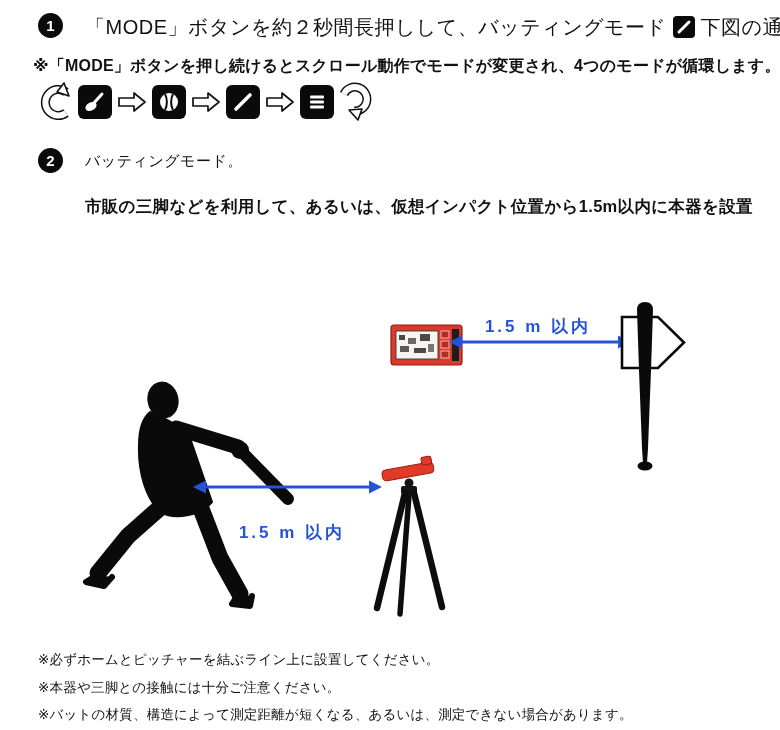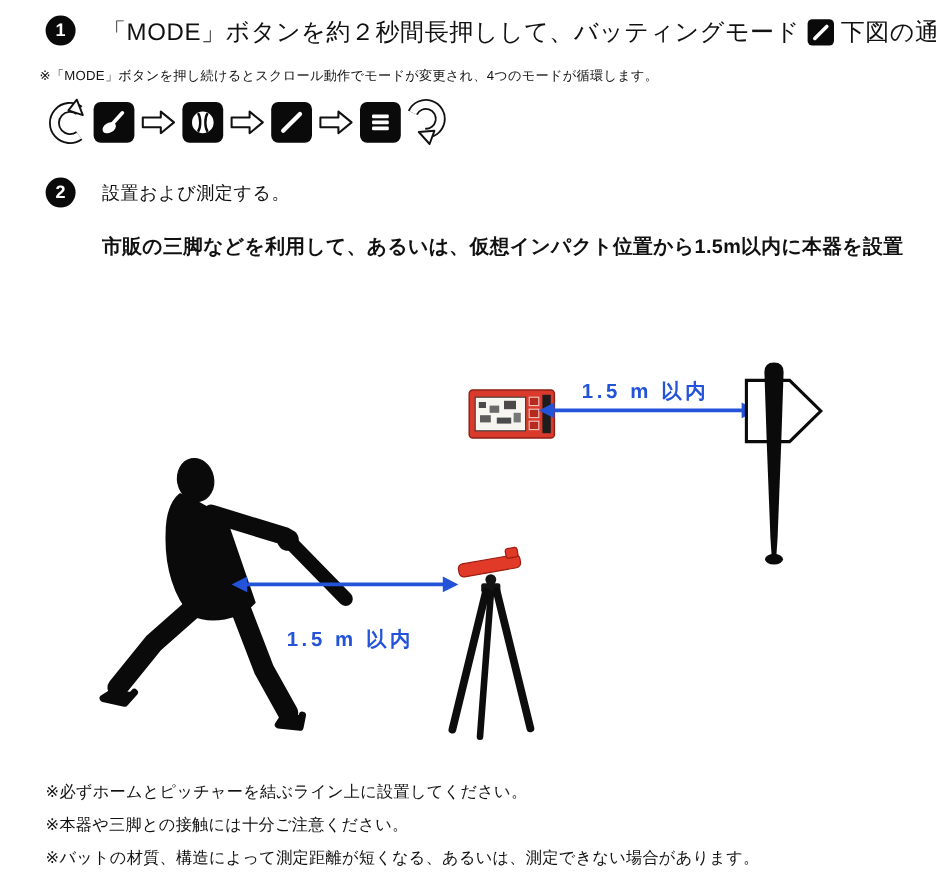--- a/index.html
+++ b/index.html
@@ -34,21 +34,21 @@
     justify-content: flex-end;
   }
   .inline-mode-icon {
     display: inline-flex; width: 22px; height: 22px;
     background: #0a0a0a; border-radius: 4px;
     align-items: center; justify-content: center;
   }
 
   .note-line {
     position: absolute; left: 33px; top: 56px;
-    font-size: 11px; font-weight: normal; letter-spacing: 0.2px;
+    font-size: 16px; font-weight: bold; letter-spacing: 0.2px;
     white-space: nowrap;
   }
 
   
   .mode-row {
     position: absolute; left: 33px; top: 82px;
     height: 40px;
     display: flex; align-items: center; gap: 5px;
   }
   .mode-square {
@@ -151,21 +151,21 @@
     <svg width="40" height="40" viewBox="0 0 40 40">
       <path d="M5,12 A12,12 0 1 1 15,29" fill="none" stroke="#111" stroke-width="9"></path>
       <path d="M5,12 A12,12 0 1 1 15,29" fill="none" stroke="#fff" stroke-width="6"></path>
       <polygon points="10,28 23,27 19,38" fill="#fff" stroke="#111" stroke-width="1.6" stroke-linejoin="round"></polygon>
     </svg>
   </div>
 
   <div class="step-circle" id="step2-circle">
     <span>2</span>
   </div>
-  <div class="step2-title">設置および測定する。</div>
+  <div class="step2-title">バッティングモード。</div>
 
   <div class="bold-para">
     <div>市販の三脚などを利用して、あるいは、仮想インパクト位置から1.5m以内に本器を設置</div>
   </div>
 
   <svg class="diagram-svg" width="780" height="360" viewBox="0 0 780 360">
 
     <g>
       <rect x="391" y="45" width="71" height="40" rx="3" fill="#d93a2c" stroke="#8f1f16" stroke-width="1.2"></rect>
       <rect x="396" y="51" width="42" height="28" fill="#f6f5ef" stroke="#3a3a3a" stroke-width="0.9"></rect>

